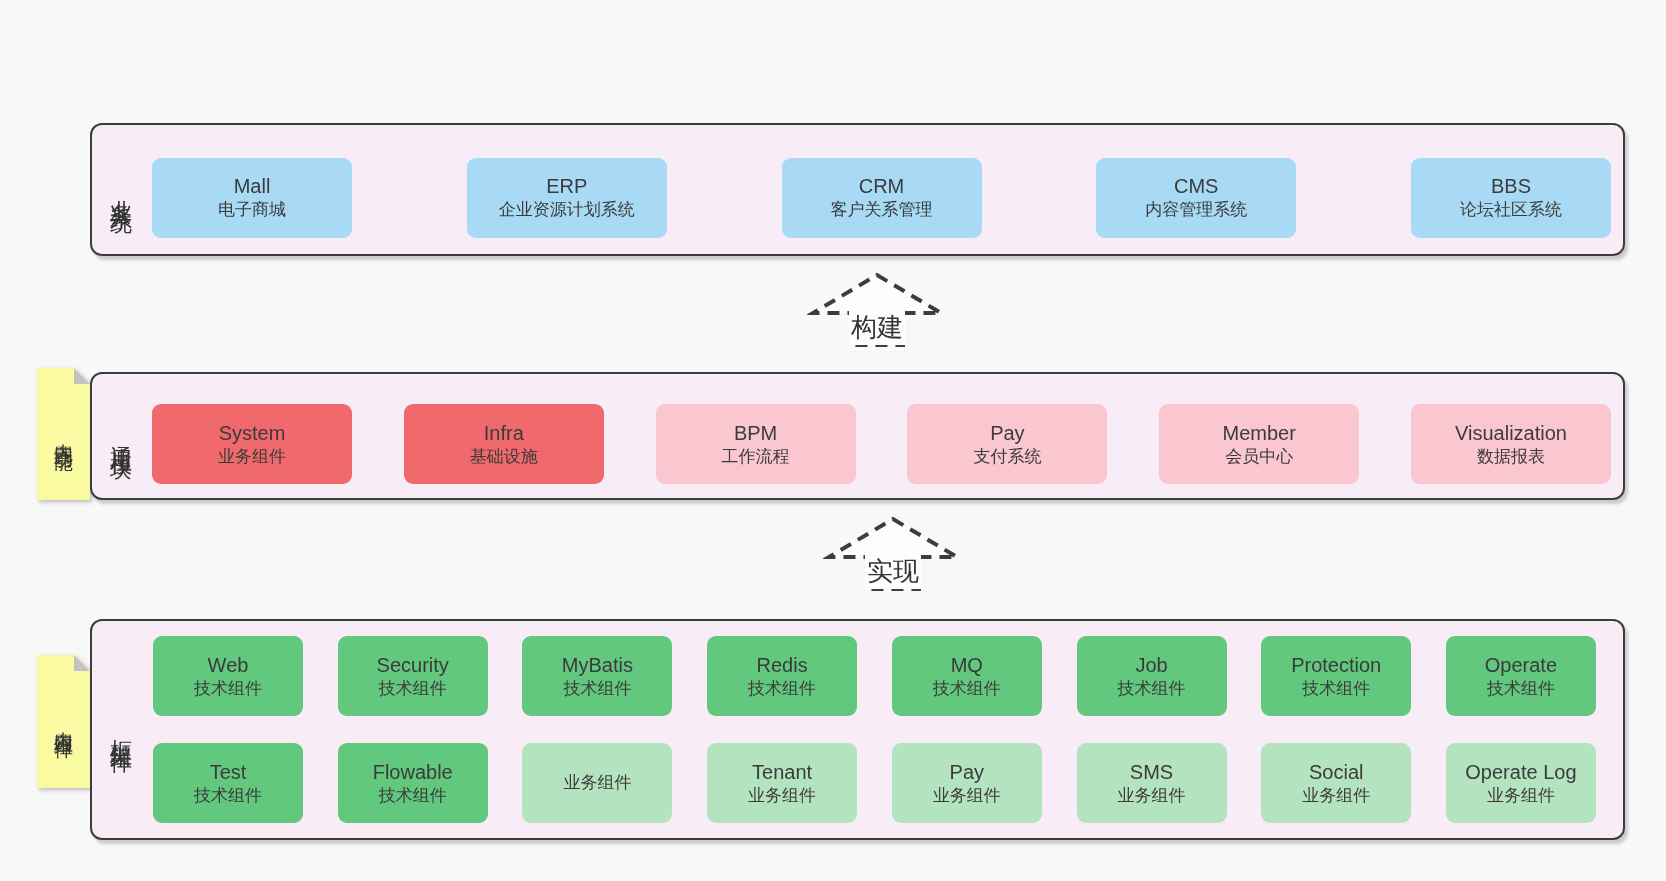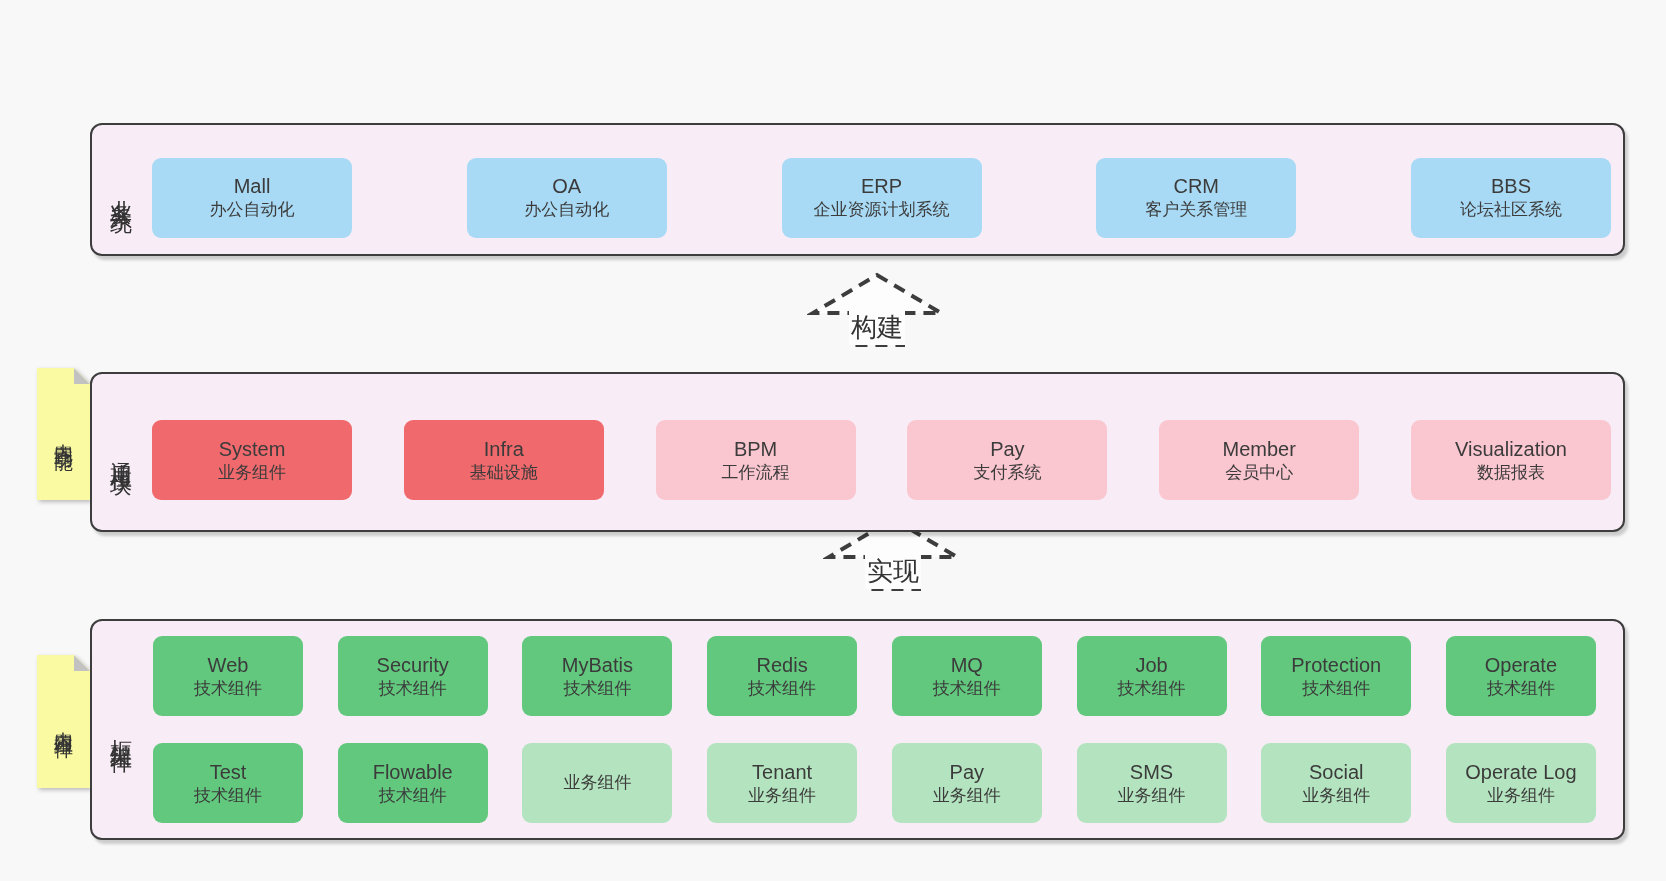--- a/index.html
+++ b/index.html
@@ -80,33 +80,33 @@
 </head>
 <body>
 
 <div class="canvas">
 
   <section class="band" style="top:123px;height:133px">
     <div class="band-label">业务系统</div>
     <div class="boxes">
       <div class="box w200 blue">
         <span class="t">Mall</span>
-        <span class="s">办公自动化</span>
-      </div>
-      <div class="box w200 blue">
-        <span class="t">OA</span>
-        <span class="s">办公自动化</span>
+        <span class="s">电子商城</span>
       </div>
       <div class="box w200 blue">
         <span class="t">ERP</span>
         <span class="s">企业资源计划系统</span>
       </div>
       <div class="box w200 blue">
         <span class="t">CRM</span>
         <span class="s">客户关系管理</span>
+      </div>
+      <div class="box w200 blue">
+        <span class="t">CMS</span>
+        <span class="s">内容管理系统</span>
       </div>
       <div class="box w200 blue">
         <span class="t">BBS</span>
         <span class="s">论坛社区系统</span>
       </div>
     </div>
   </section>
 
   <div class="arrow" style="left:807px;top:272px">
     <svg width="140" height="76" viewBox="0 0 140 76">
@@ -115,21 +115,21 @@
     <span class="arrow-label">构建</span>
   </div>
 
   <div class="sticky-wrap" style="top:368px;height:132px">
     <div class="sticky">
       <span class="sticky-label">内置功能</span>
       <span class="fold"></span>
     </div>
   </div>
 
-  <section class="band" style="top:372px;height:160px">
+  <section class="band" style="top:372px;height:128px">
     <div class="band-label">通用模块</div>
     <div class="boxes">
       <div class="box w200 red">
         <span class="t">System</span>
         <span class="s">业务组件</span>
       </div>
       <div class="box w200 red">
         <span class="t">Infra</span>
         <span class="s">基础设施</span>
       </div>

